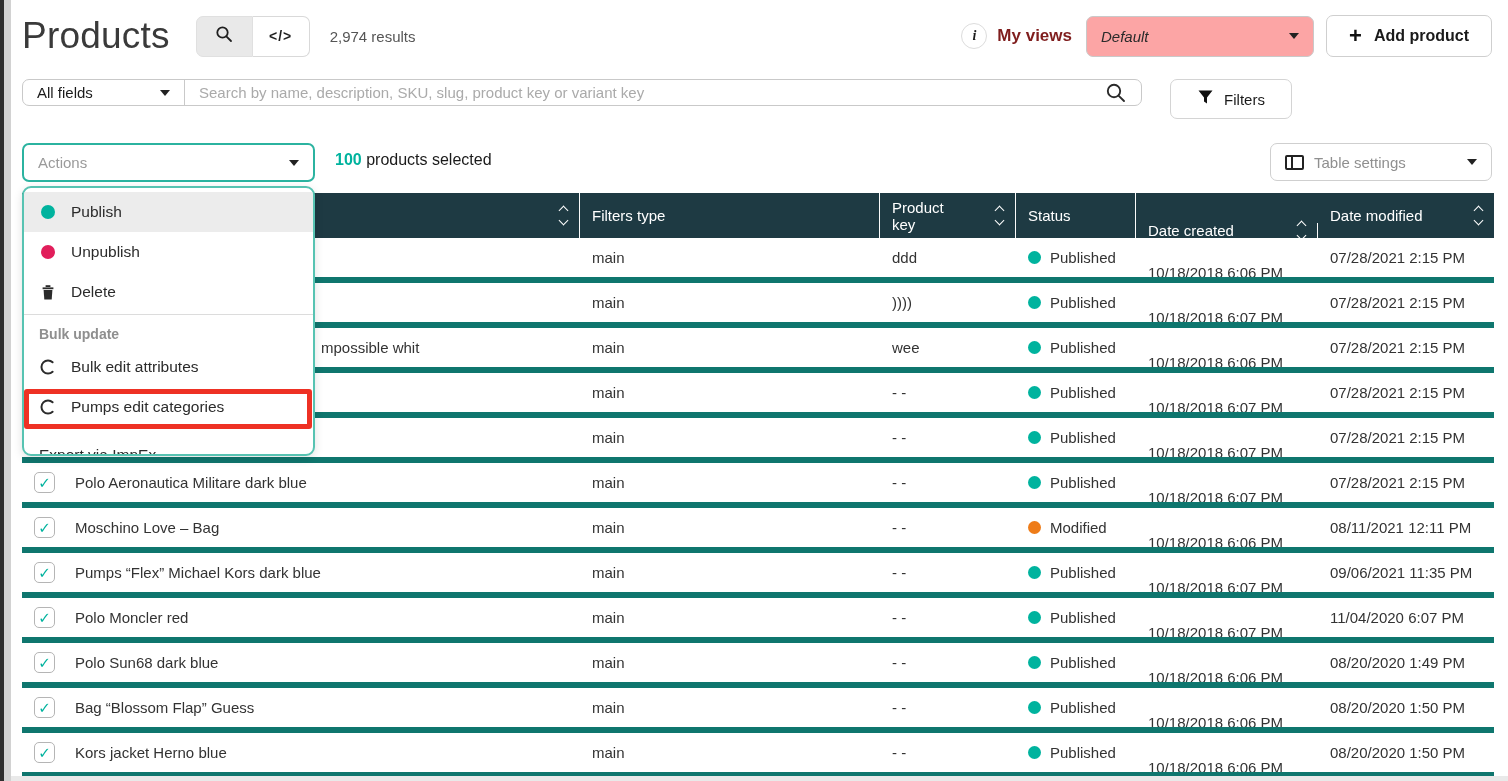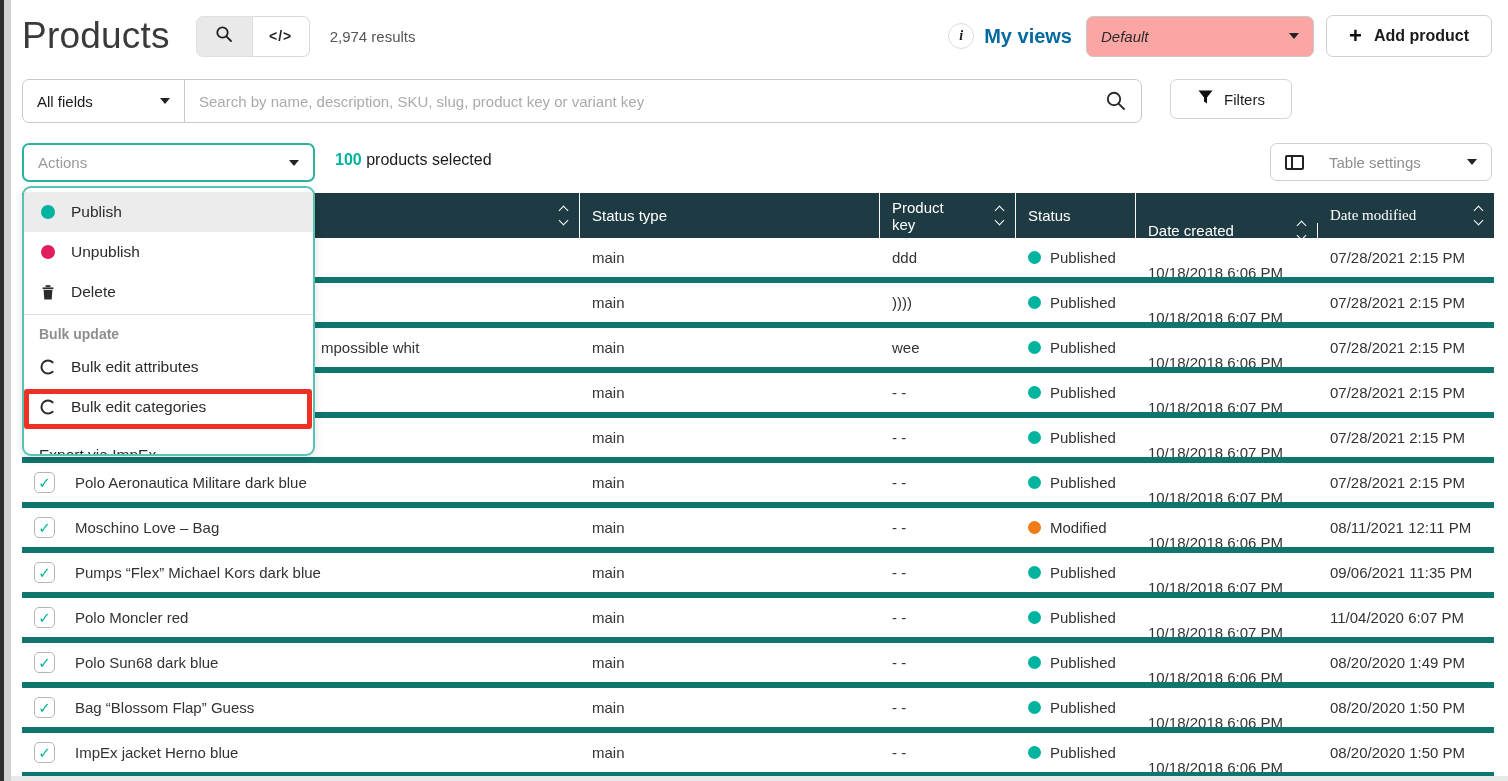--- a/index.html
+++ b/index.html
@@ -20,65 +20,65 @@
     border:1px solid #d9d9d9; background:#fff; cursor:pointer; }
   .seg-btn.active { background:#e9e9e9; border-color:#e0e0e0; }
   .seg-btn:first-child { border-radius:7px 0 0 7px; }
   .seg-btn:last-child  { border-radius:0 7px 7px 0; border-left:none; }
   .code-glyph { font-size:14px; font-weight:700; color:#1f1f1f; letter-spacing:1px; }
   .results { margin-left:20px; font-size:15px; color:#555; }
   .top-right { margin-left:auto; display:flex; align-items:center; }
   .info-circle { width:26px; height:26px; border-radius:50%; border:1px solid #dcdcdc; display:flex;
     align-items:center; justify-content:center; font-size:14px; font-weight:700; font-style:italic;
     font-family:"Liberation Serif",serif; color:#1a1a1a; }
-  .my-views { margin:0 14px 0 10px; font-size:20px; font-weight:700; color:#0369a1; }
+  .my-views { margin:0 14px 0 10px; font-size:17px; font-weight:700; color:#7f1d1d; }
   .views-select { width:228px; height:41px; border:1px solid #c9c9c9; border-radius:7px; background:#fca5a5;
     display:flex; align-items:center; padding:0 14px; cursor:pointer; }
   .views-value { font-size:15px; font-style:italic; color:#2b2b2b; }
   .add-btn { margin-left:12px; width:166px; height:42px; border:1px solid #cfcfcf; border-radius:7px;
     background:#fff; display:flex; align-items:center; justify-content:center; gap:12px; cursor:pointer; }
   .plus { font-size:22px; font-weight:700; color:#111; line-height:1; }
   .add-label { font-size:16px; font-weight:700; color:#1a1a1a; }
   .caret { width:0; height:0; border-left:5px solid transparent; border-right:5px solid transparent;
     border-top:6px solid #222; margin-left:auto; }
 
   
   .searchrow { position:absolute; left:22px; top:79px; right:16px; height:40px; display:flex; }
-  .search-wrap { width:1120px; height:44px; border:1px solid #c9c9c9; border-radius:7px; display:flex;
+  .search-wrap { width:1120px; height:27px; border:1px solid #c9c9c9; border-radius:7px; display:flex;
     align-items:center; background:#fff; overflow:hidden; }
   .field-selector { width:162px; height:100%; display:flex; align-items:center; padding:0 14px;
     border-right:1px solid #c9c9c9; cursor:pointer; }
   .field-label { font-size:15px; color:#1a1a1a; }
   .search-input { flex:1; height:100%; border:none; outline:none; padding:0 14px; font-size:15px;
     color:#333; font-family:inherit; }
   .search-input::placeholder { color:#aaa; }
   .filters-btn { margin-left:28px; width:122px; height:40px; border:1px solid #d4d4d4; border-radius:7px;
     background:#fff; display:flex; align-items:center; justify-content:center; gap:10px; cursor:pointer; }
   .filters-label { font-size:15px; color:#1a1a1a; }
 
   
   .actions-select { position:absolute; left:22px; top:143px; width:293px; height:39px;
     border:2px solid #2bb3a0; border-radius:7px; background:#fff; display:flex; align-items:center;
     padding:0 14px; cursor:pointer; }
   .actions-placeholder { font-size:15px; color:#9a9a9a; }
   .selected-line { position:absolute; left:335px; top:151px; font-size:16px; color:#1a1a1a; }
   .selected-count { color:#00b39e; font-weight:700; }
   .table-settings { position:absolute; right:16px; top:143px; width:222px; height:38px;
     border:1px solid #cfcfcf; border-radius:7px; background:#fff; display:flex; align-items:center;
-    gap:25px; padding:0 14px; cursor:pointer; }
+    gap:10px; padding:0 14px; cursor:pointer; }
   .ts-label { font-size:15px; color:#8f8f8f; }
   .cols-icon { width:19px; height:15px; border:2px solid #222; border-radius:2px; position:relative; }
   .cols-icon::after { content:""; position:absolute; left:4px; top:0; bottom:0; width:2px; background:#222; }
 
   
   .table { position:absolute; left:22px; top:193px; width:1472px; }
   .thead { display:flex; height:45px; background:#1e3a43; color:#fff; }
   .th { display:flex; align-items:center; padding:0 12px; font-size:15px; font-weight:500;
     border-right:1px solid #fafafa; cursor:pointer; }
-  .th:last-child { border-right:none;font-family:Liberation Serif, serif; }
+  .th:last-child { border-right:none; }
   .sort { display:flex; flex-direction:column; gap:3px; margin-left:auto; padding-left:10px; }
   .sort i { display:block; width:7px; height:7px; }
   .sort .up   { border-left:1.6px solid #fff; border-top:1.6px solid #fff; transform:rotate(45deg); }
   .sort .down { border-right:1.6px solid #fff; border-bottom:1.6px solid #fff; transform:rotate(45deg); }
   .col-name{width:558px;} .col-type{width:300px;} .col-key{width:136px;gap:40px;}
   .col-status{width:120px;} .col-created{width:182px;margin-top:30px;} .col-modified{width:176px;}
   .tr { display:flex; height:45px; border-bottom:6px solid #0f766e; background:#fff; }
   .td { display:flex; align-items:center; padding:0 12px; font-size:15px; color:#333; overflow:hidden; white-space:nowrap; }
   .name-cell { gap:20px; }
   .checkbox { width:21px; height:21px; min-width:21px; border:1px solid #b5b5b5; border-radius:5px;
@@ -179,21 +179,21 @@
   <div class="table">
     <div class="thead" id="thead">
         <div class="th col-name">
           <span></span>
           <span class="sort">
             <i class="up"></i>
             <i class="down"></i>
           </span>
         </div>
         <div class="th col-type">
-          <span>Status type</span>
+          <span>Filters type</span>
         </div>
         <div class="th col-key">
           <span>Product key</span>
           <span class="sort">
             <i class="up"></i>
             <i class="down"></i>
           </span>
         </div>
         <div class="th col-status">
           <span>Status</span>
@@ -364,21 +364,21 @@
           <div class="td col-status">
             <span class="status-dot" style="background: rgb(0, 179, 158);"></span>
             <span>Published</span>
           </div>
           <div class="td col-created">10/18/2018 6:06 PM</div>
           <div class="td col-modified">08/20/2020 1:50 PM</div>
         </div>
         <div class="tr">
           <div class="td name-cell col-name">
             <span class="checkbox">✓</span>
-            <span class="name-text">ImpEx jacket Herno blue</span>
+            <span class="name-text">Kors jacket Herno blue</span>
           </div>
           <div class="td col-type">main</div>
           <div class="td col-key">- -</div>
           <div class="td col-status">
             <span class="status-dot" style="background: rgb(0, 179, 158);"></span>
             <span>Published</span>
           </div>
           <div class="td col-created">10/18/2018 6:06 PM</div>
           <div class="td col-modified">08/20/2020 1:50 PM</div>
         </div>
@@ -417,21 +417,21 @@
           </svg>
         </span>
         <span>Bulk edit attributes</span>
       </div>
       <div class="menu-item">
         <span class="mi-icon">
           <svg width="18" height="18" viewBox="0 0 18 18">
             <path d="M13.6 4.2 A6.6 6.6 0 1 0 13.6 13.8" fill="none" stroke="#2b2b2b" stroke-width="2" stroke-linecap="round"></path>
           </svg>
         </span>
-        <span>Bulk edit categories</span>
+        <span>Pumps edit categories</span>
       </div>
       <div class="menu-item clipped">
         <span>Export via ImpEx</span>
       </div>
     </div>
 
   <div class="annotation"></div>
 
   <div class="bottom-strip"></div>
 </div>

